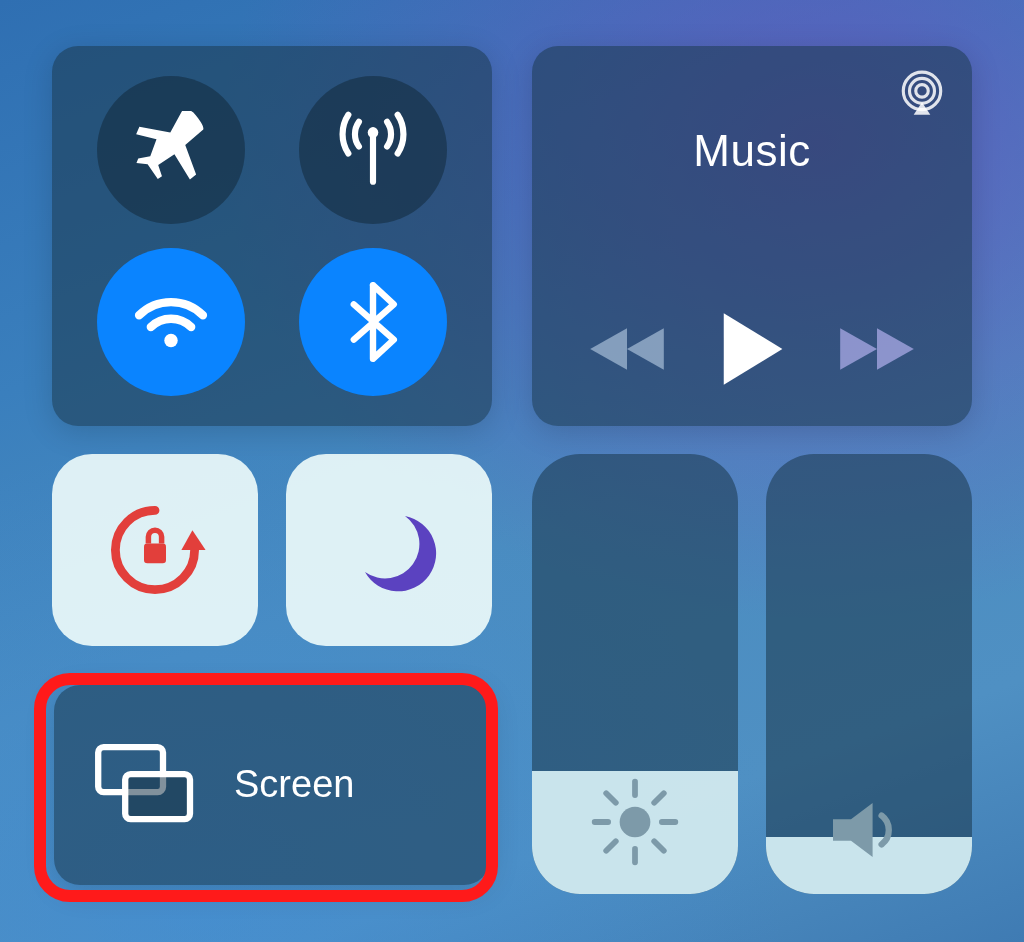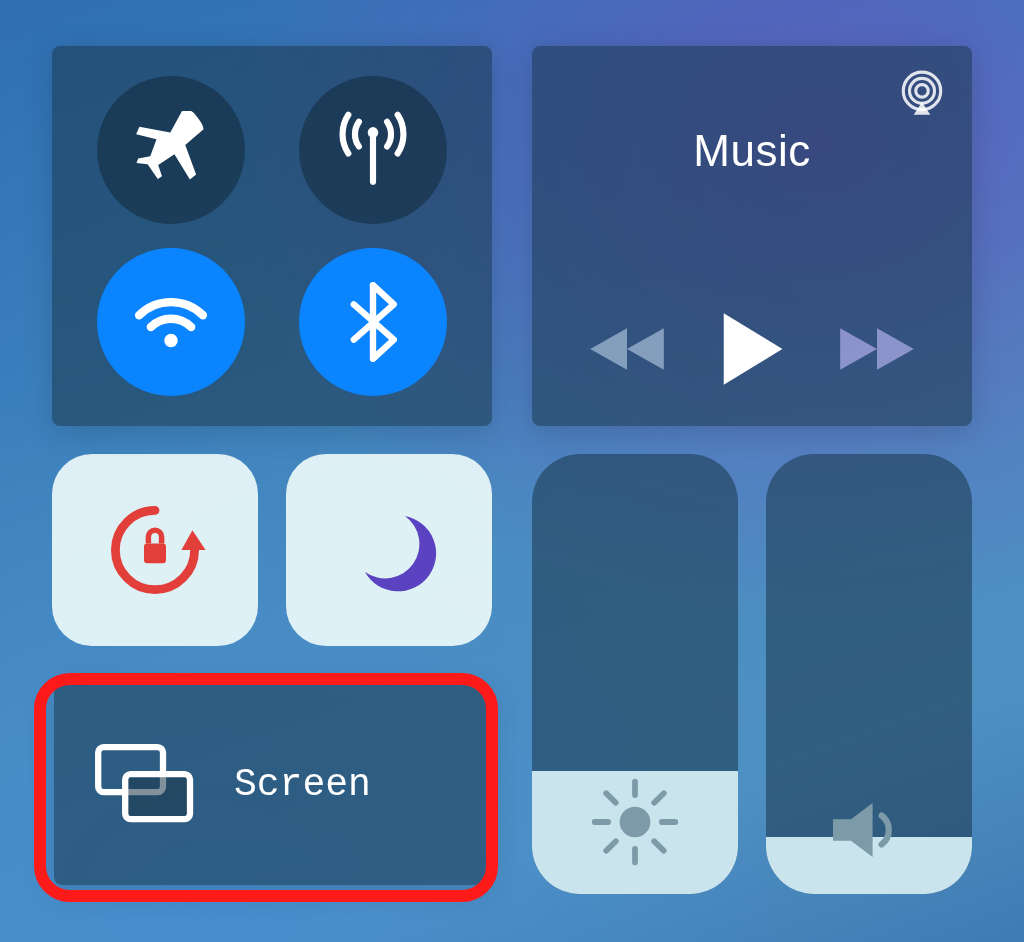--- a/index.html
+++ b/index.html
@@ -13,21 +13,21 @@
     position: relative;
     padding: 46px 52px;
     display: grid;
     grid-template-columns: 1fr 1fr;
     grid-template-rows: 380px auto auto;
     gap: 28px 40px;
   }
   
   .panel {
     background: rgba(25,55,75,0.55);
-    border-radius: 8px;
+    border-radius: 26px;
     box-shadow: 0 6px 30px rgba(0,0,0,0.15);
     position: relative;
   }
 
   
   .connectivity {
     grid-column: 1; grid-row: 1;
     display: grid;
     grid-template-columns: 1fr 1fr;
     grid-template-rows: 1fr 1fr;
@@ -77,21 +77,21 @@
     padding: 2px;
   }
   .highlight-box {
     position:absolute; inset:-10px -6px -6px -18px;
     border:12px solid #ff1a1a; border-radius:36px;
     pointer-events:none;
   }
   .mirror {
     height:200px; width:100%;
     display:flex; align-items:center; gap:34px;
-    padding:15px 36px; color:#fff;font-family:Liberation Mono, monospace;
+    padding:15px 36px; color:#fff;
   }
   .mirror .label { font-size:38px; line-height:1.2; }
   
   .sliders {
     grid-column: 2; grid-row: 2 / span 2;
     display:flex; gap:28px;
   }
   .slider {
     flex:1; border-radius:48px; overflow:hidden;
     background: rgba(25,55,75,0.55);

